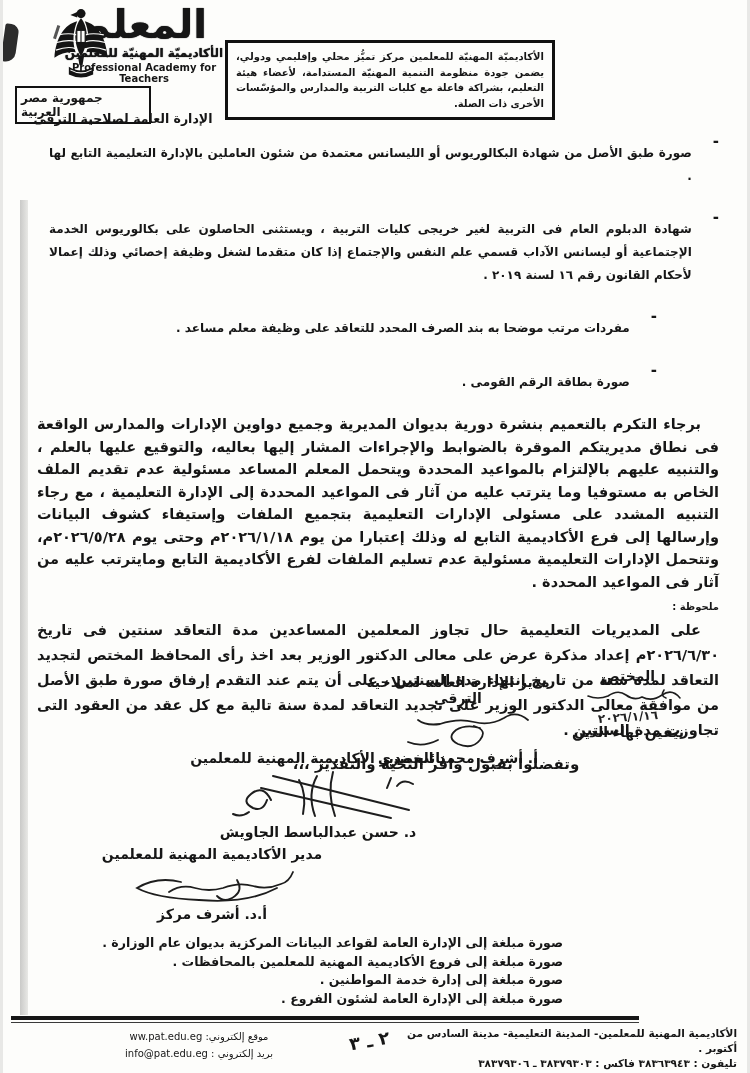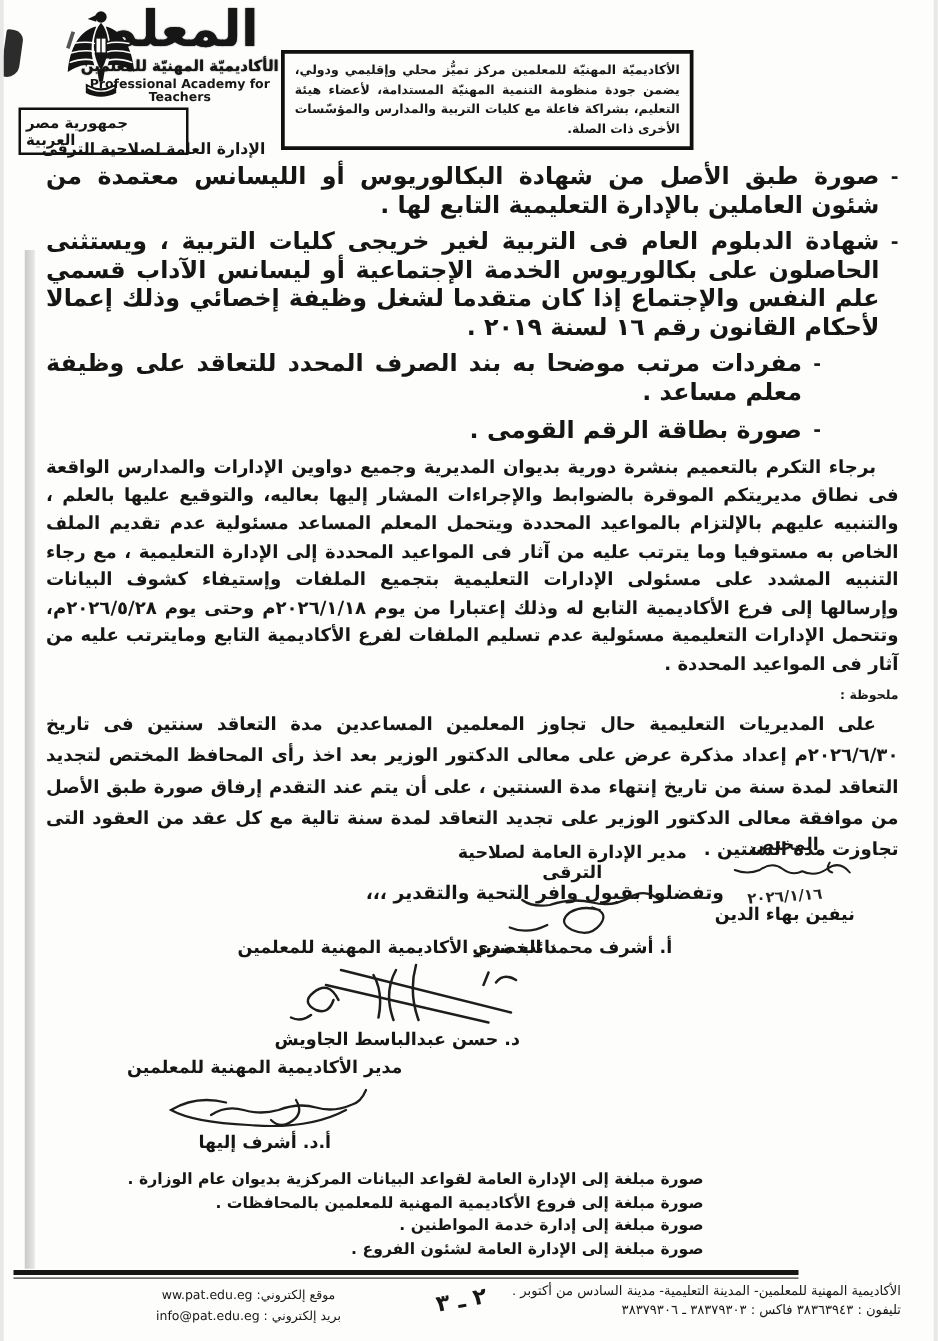--- a/index.html
+++ b/index.html
@@ -20,42 +20,42 @@
   .logo-en{font-size:10px;font-weight:bold;direction:ltr;margin-top:2px;}
   .mission-box{position:absolute;top:40px;right:192px;width:308px;border:3px solid #111;padding:6px 8px;background:#fdfdfb;}
   .mission-box p{margin:0;font-size:10px;font-weight:bold;line-height:15.5px;text-align:justify;}
   .emblem{position:absolute;top:6px;left:32px;width:92px;height:76px;}
   .republic-box{position:absolute;top:86px;left:12px;width:124px;border:2px solid #111;padding:3px 4px;text-align:left;font-size:12px;font-weight:bold;}
   .dept{position:absolute;top:111px;right:534px;width:180px;text-align:center;font-size:12.5px;font-weight:bold;}
   
   .body{position:absolute;top:130px;right:28px;left:34px;}
   .bullet{display:flex;gap:9px;margin-bottom:6px;}
   .bullet .dash{font-weight:bold;font-size:15px;line-height:23px;}
-  .bullet .txt{flex:1;font-weight:bold;font-size:19px;line-height:23px;text-align:justify;margin:0;}
+  .bullet .txt{flex:1;font-weight:bold;font-size:12px;line-height:23px;text-align:justify;margin:12px;}
   .bullet.lv1{margin-right:62px;margin-bottom:7px;}
   .para{font-weight:bold;font-size:14.5px;line-height:22.5px;text-align:justify;text-indent:18px;margin:6px 0 0 0;}
   .note-label{font-weight:bold;font-size:10px;margin:8px 0 2px 0;}
   .note{line-height:25px;}
   .closing{font-weight:bold;font-size:15px;text-align:center;position:relative;right:-58px;margin-top:12px;}
   
   .sig-block{position:absolute;text-align:center;}
   .sig-title{font-weight:bold;font-size:14px;}
   .sig-name{font-weight:bold;font-size:14px;}
   .sig-scribble{display:block;margin:0 auto;}
   .hand-date{display:block;font-size:12px;font-weight:bold;transform:rotate(-4deg);letter-spacing:1px;color:#222;}
   .sig-specialist{top:668px;left:550px;width:150px;}
   .sig-gm{top:674px;left:355px;width:200px;}
   .sig-deputy{top:750px;left:187px;width:256px;}
   .sig-director{top:846px;left:86px;width:246px;}
   
   .cc{position:absolute;top:934px;left:170px;right:184px;text-align:right;direction:rtl;}
   .cc div{font-weight:bold;font-size:12.5px;line-height:18.5px;white-space:nowrap;}
   
   .footer-rule{position:absolute;top:1016px;left:8px;right:108px;height:2px;border-top:4px solid #161616;border-bottom:1px solid #3a3a3a;}
-  .footer-right{position:absolute;top:1026px;left:385px;right:26px;text-align:right;font-size:10.5px;font-weight:normal;line-height:15px;}
+  .footer-right{position:absolute;top:1026px;left:385px;right:10px;text-align:right;font-size:10.5px;font-weight:bold;line-height:15px;}
   .footer-left{position:absolute;top:1028px;left:42px;width:308px;text-align:center;font-size:10px;font-weight:normal;line-height:17px;}
   .page-num{position:absolute;top:1030px;left:346px;font-size:18px;font-weight:bold;transform:rotate(-10deg);letter-spacing:2px;}
   svg{display:block;}
 </style>
 </head>
 <body>
 
 <div class="page">
 
   <div class="artifact-corner"></div>
@@ -180,21 +180,21 @@
 
   <div class="sig-block sig-director">
     <div class="sig-title">مدير الأكاديمية المهنية للمعلمين</div>
     <svg class="sig-scribble" width="190" height="44" viewBox="0 0 190 44">
       <g stroke="#1d1d1d" stroke-width="1.8" fill="none" stroke-linecap="round">
         <path d="M176 10 q-4 10 -12 12 q-14 6 -28 2 t-30 2 q-14 4 -28 0 t-26 4"></path>
         <path d="M120 18 q6 10 -2 16 q-10 8 -18 0"></path>
         <path d="M160 26 q-30 16 -78 12 q-44 -2 -62 -12 q20 -12 44 -6"></path>
       </g>
     </svg>
-    <div class="sig-name">أ.د. أشرف إليها</div>
+    <div class="sig-name">أ.د. أشرف مركز</div>
   </div>
 
   <div class="cc">
     <div>صورة مبلغة إلى الإدارة العامة لقواعد البيانات المركزية بديوان عام الوزارة .</div>
     <div>صورة مبلغة إلى فروع الأكاديمية المهنية للمعلمين بالمحافظات .</div>
     <div>صورة مبلغة إلى إدارة خدمة المواطنين .</div>
     <div>صورة مبلغة إلى الإدارة العامة لشئون الفروع .</div>
   </div>
 
   <div class="footer-rule"></div>

